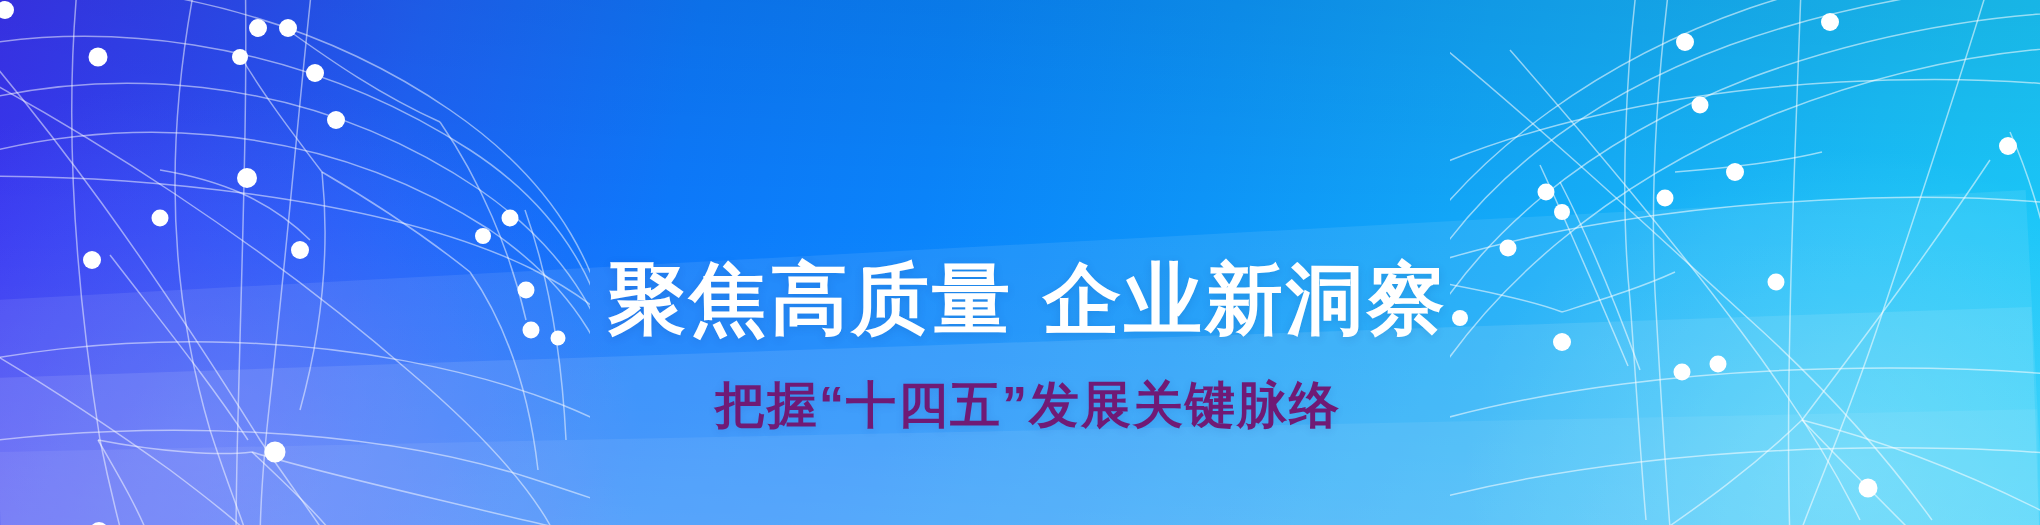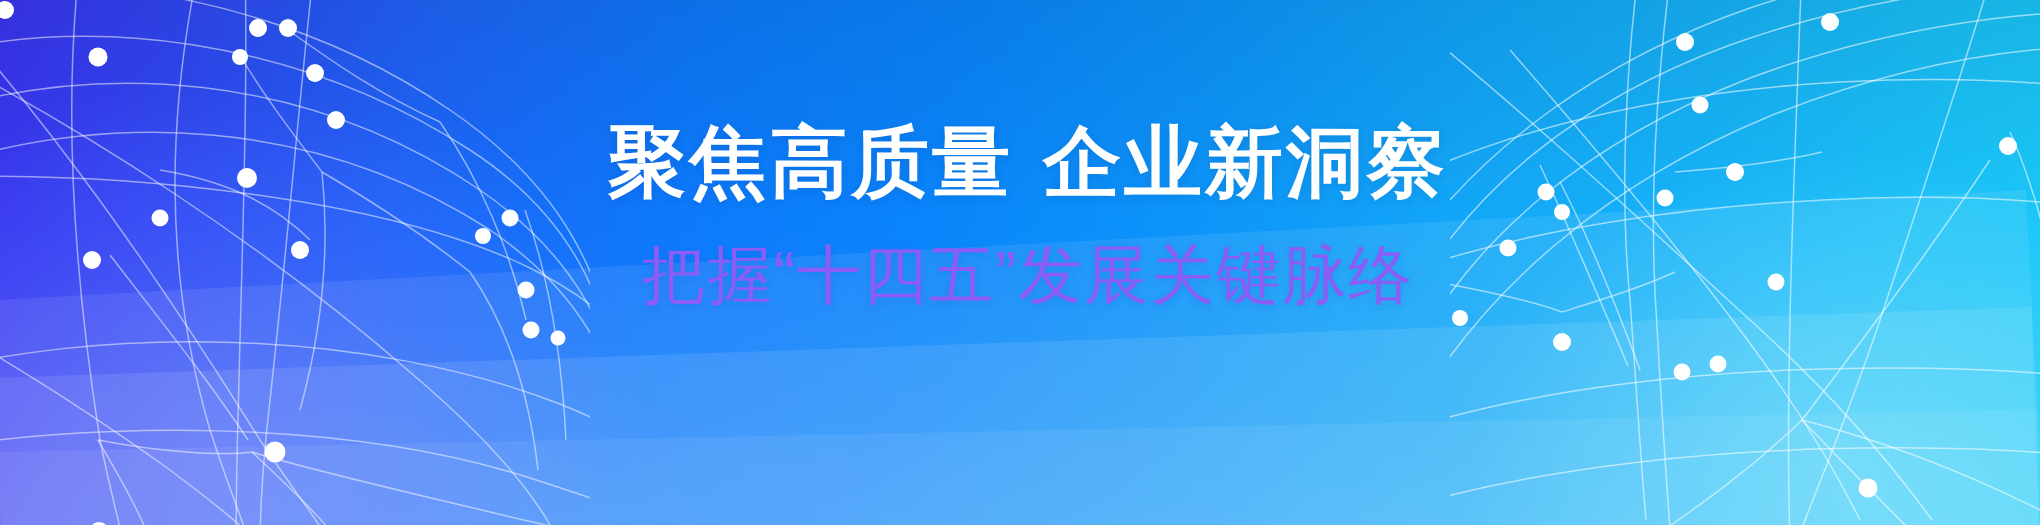--- a/index.html
+++ b/index.html
@@ -99,39 +99,39 @@
   
   .text-wrap {
     position: absolute;
     left: 0;
     top: 0;
     width: 2040px;
     height: 430px;
     display: flex;
     flex-direction: column;
     align-items: center;
-    justify-content: center;
+    justify-content: flex-end;
     padding-left: 16px;
     box-sizing: border-box;
   }
   .headline {
     color: #ffffff;
     font-size: 78px;
     font-weight: 700;
     letter-spacing: 3px;
     line-height: 1;
     margin: 0 0 42px 0;
     white-space: nowrap;
     text-shadow: 0 2px 10px rgba(0,40,120,0.14);
   }
   .headline .gap { display: inline-block; width: 30px; }
   .subline {
-    color: #8b5cf6;
-    font-size: 64px;
-    font-weight: 400;
+    color: #701a75;
+    font-size: 50px;
+    font-weight: 700;
     letter-spacing: 2px;
     line-height: 1;
     margin: 0;
     white-space: nowrap;
     text-shadow: 0 2px 8px rgba(0,40,120,0.12);
   }
 </style>
 </head>
 <body>
 

